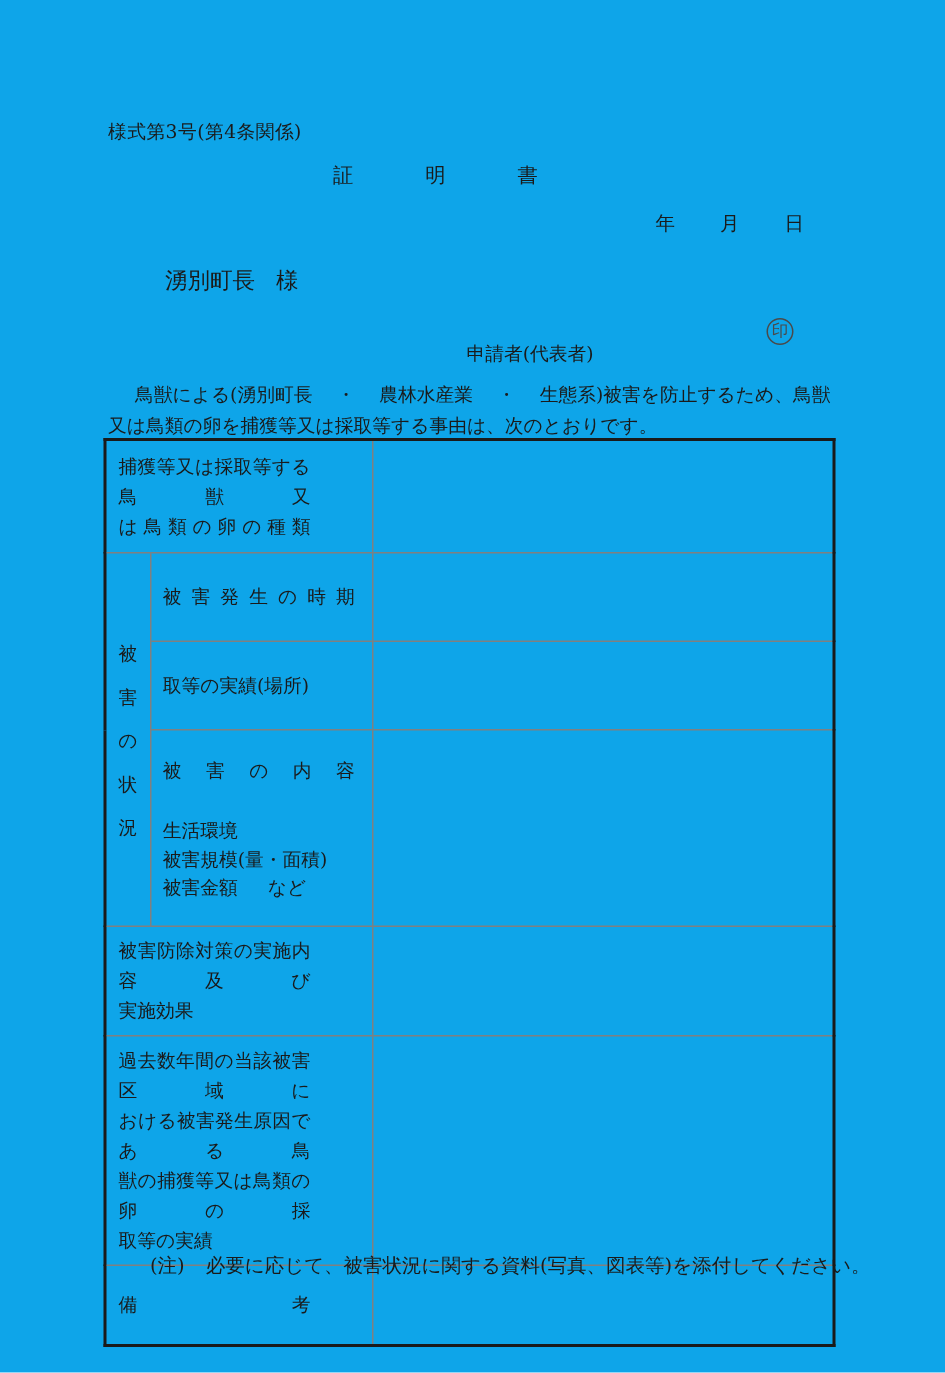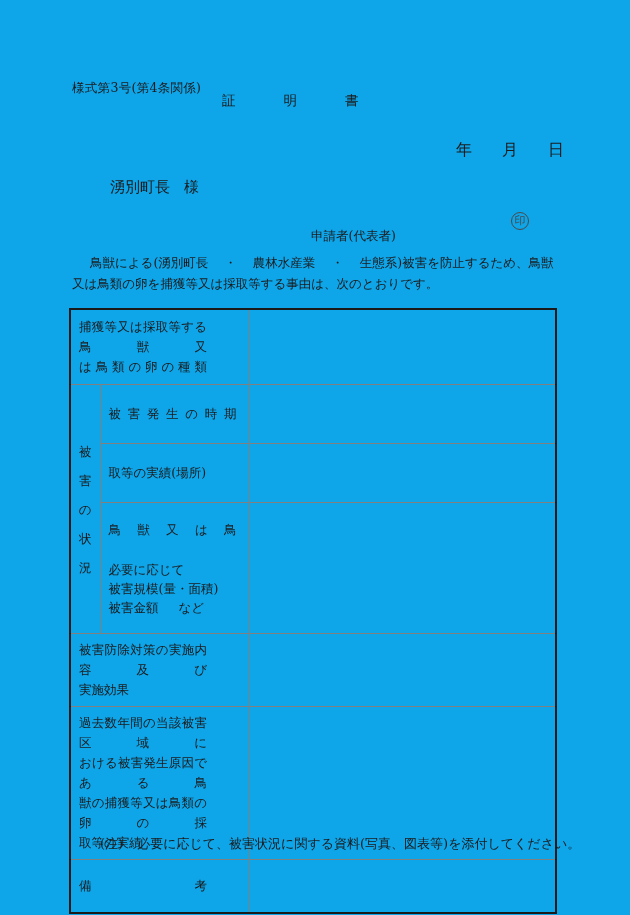--- a/index.html
+++ b/index.html
@@ -24,30 +24,30 @@
     position: absolute;
     left: 72px;
     top: 80px;
     font-size: 12.5px;
     letter-spacing: 0.3px;
     white-space: nowrap;
   }
   .doc-title {
     position: absolute;
     left: 222px;
-    top: 92px;
+    top: 108px;
     font-size: 13.5px;
     letter-spacing: 48px;
     white-space: nowrap;
   }
   .date-line {
     position: absolute;
-    left: 456px;
+    left: 437px;
     top: 140px;
-    font-size: 16px;
+    font-size: 13px;
     letter-spacing: 30px;
     white-space: nowrap;
   }
   .addressee {
     position: absolute;
     left: 110px;
     top: 178px;
     font-size: 15px;
     white-space: nowrap;
   }
@@ -85,21 +85,21 @@
     font-size: 12.5px;
     line-height: 21px;
   }
   .body-para .indent { margin-left: 18px; }
   .body-para .gap { display: inline-block; width: 16px; }
 
   
   #form-table {
     position: absolute;
     left: 69px;
-    top: 308px;
+    top: 292px;
     width: 488px;
     border-collapse: collapse;
     border: 2px solid #1a1a1a;
     table-layout: fixed;
     padding-left: 34px;
   }
   #form-table td {
     border: 1px solid #808080;
     vertical-align: middle;
     font-size: 12.5px;
@@ -208,23 +208,23 @@
           <div class="cell-pad">
             <span>取等の実績(場所)</span>
           </div>
         </td>
         <td></td>
       </tr>
 
       <tr>
         <td style="height:130px;">
           <div class="cell-pad">
-            <span class="spread-narrow">鳥獣又は鳥</span>
+            <span class="spread-narrow">被害の内容</span>
             <span class="sub-list">
-              <span class="item">必要に応じて</span>
+              <span class="item">生活環境</span>
               <span class="item">被害規模(量・面積)</span>
               <span class="item"><span>被害金額</span><span class="sp"></span><span>など</span></span>
             </span>
           </div>
         </td>
         <td></td>
       </tr>
 
       <tr>
         <td colspan="2" style="height:60px;">

